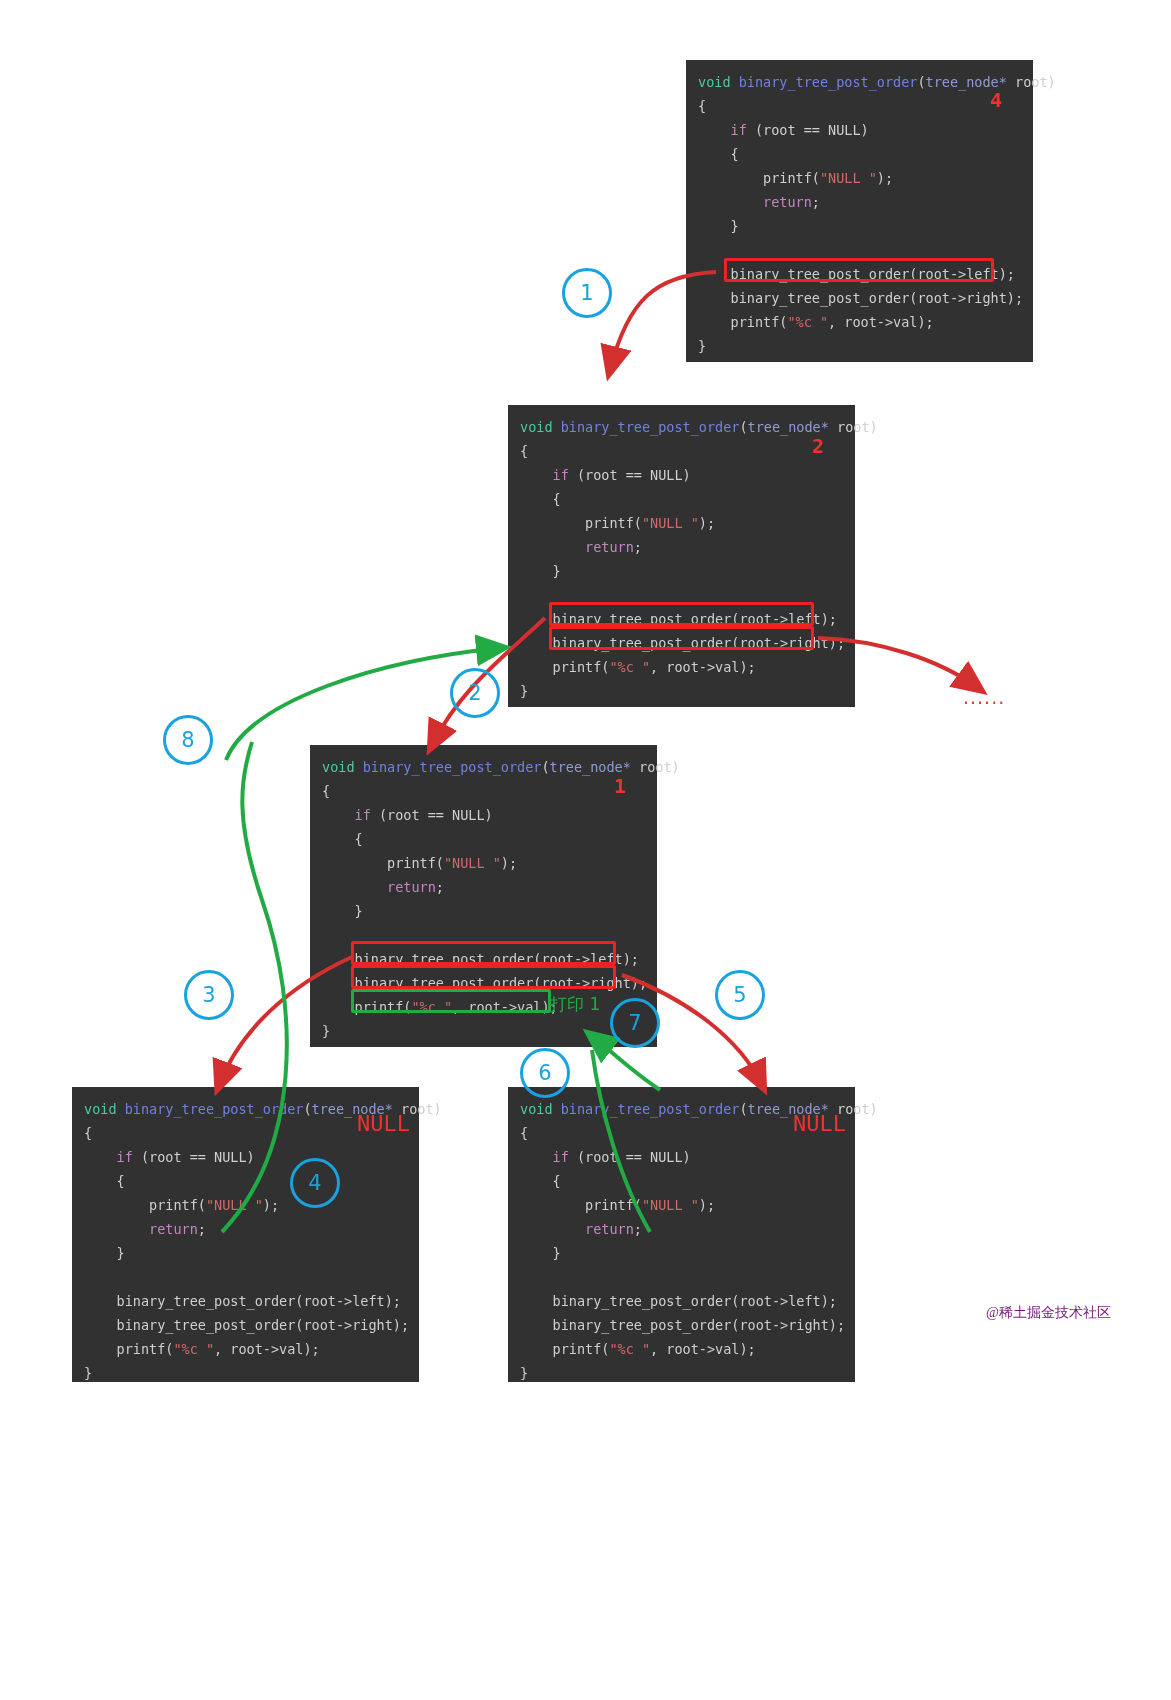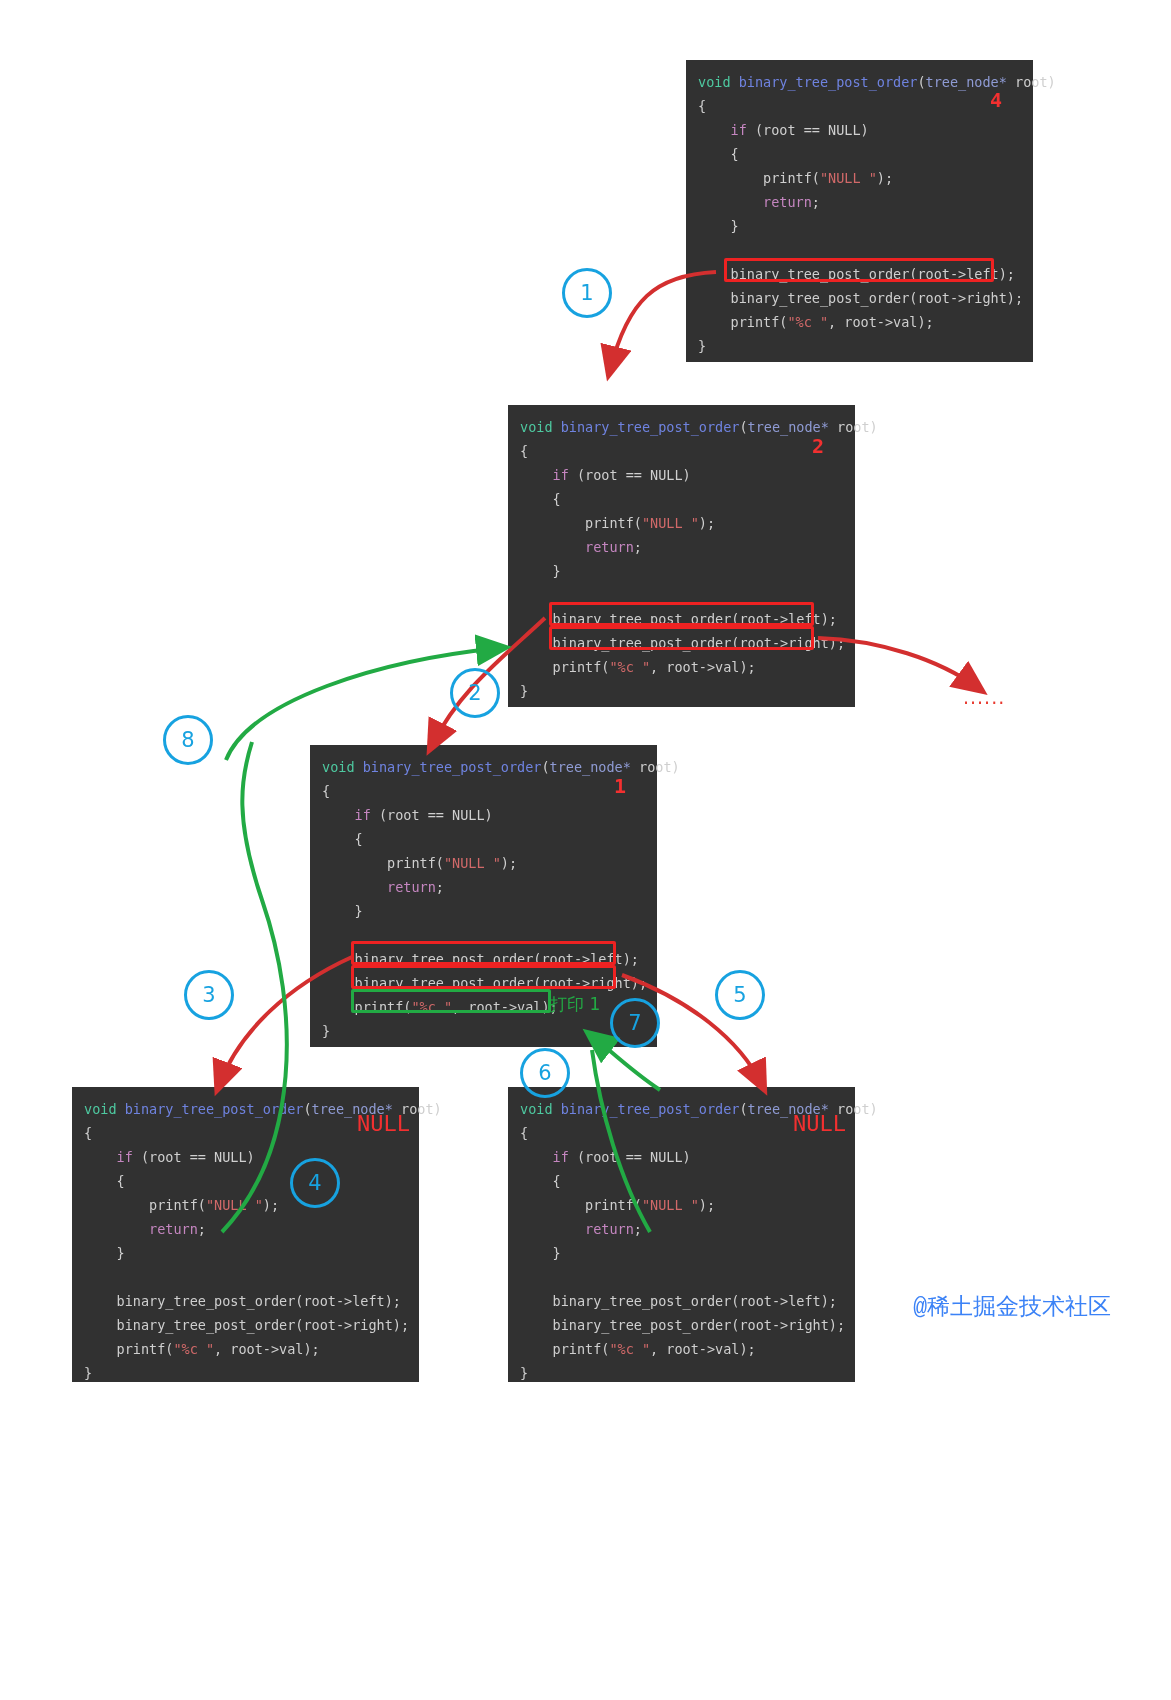--- a/index.html
+++ b/index.html
@@ -73,23 +73,23 @@
     font-family:"DejaVu Sans","Liberation Sans",sans-serif;
     z-index:8;
     white-space:nowrap;
   }
   .annot.green{color:#22aa44;}
   .annot.red{color:#e8392e;}
 
   .watermark{
     position:absolute;
     right:60px;bottom:30px;
-    color:#3b82f6;
-    font-family:Liberation Mono, monospace;
-    font-size:23px;
+    color:#701a75;
+    font-family:Liberation Serif, serif;
+    font-size:14px;
     z-index:3;
   }
 
   svg.overlay{position:absolute;left:0;top:0;width:1171px;height:1700px;z-index:7;pointer-events:none;}
 </style>
 </head>
 <body>
 
 <div id="stage">
 

